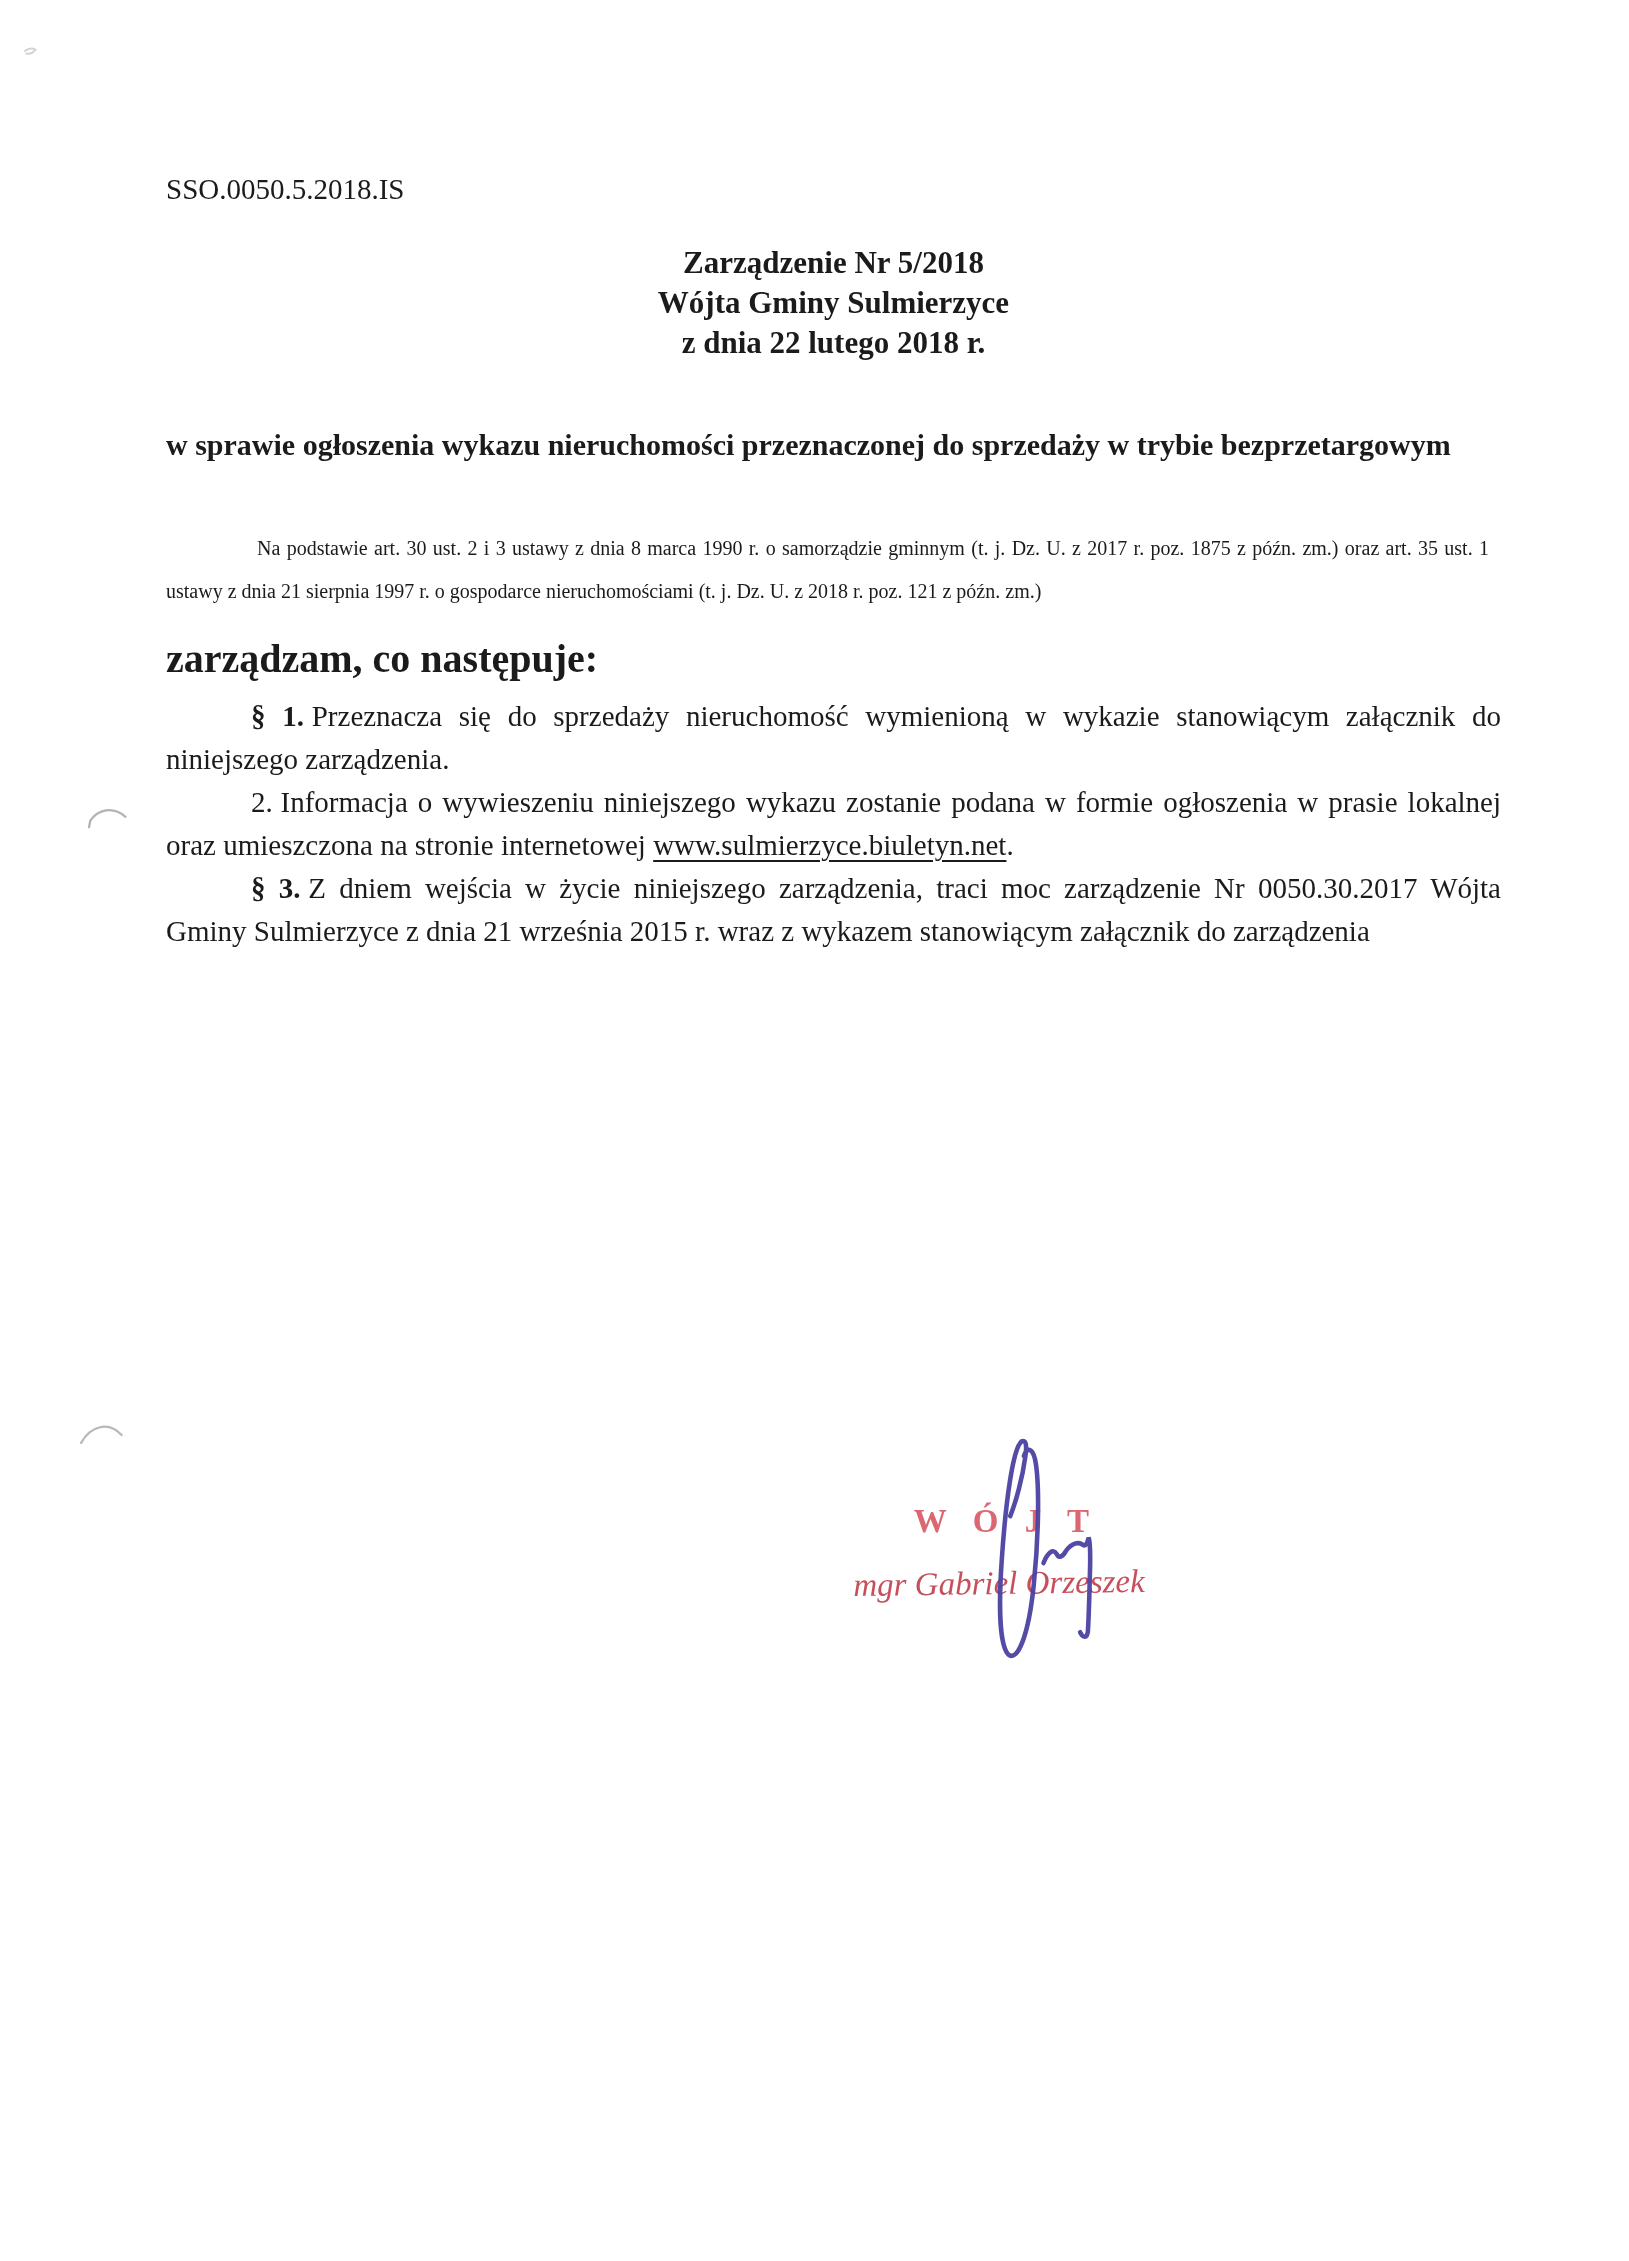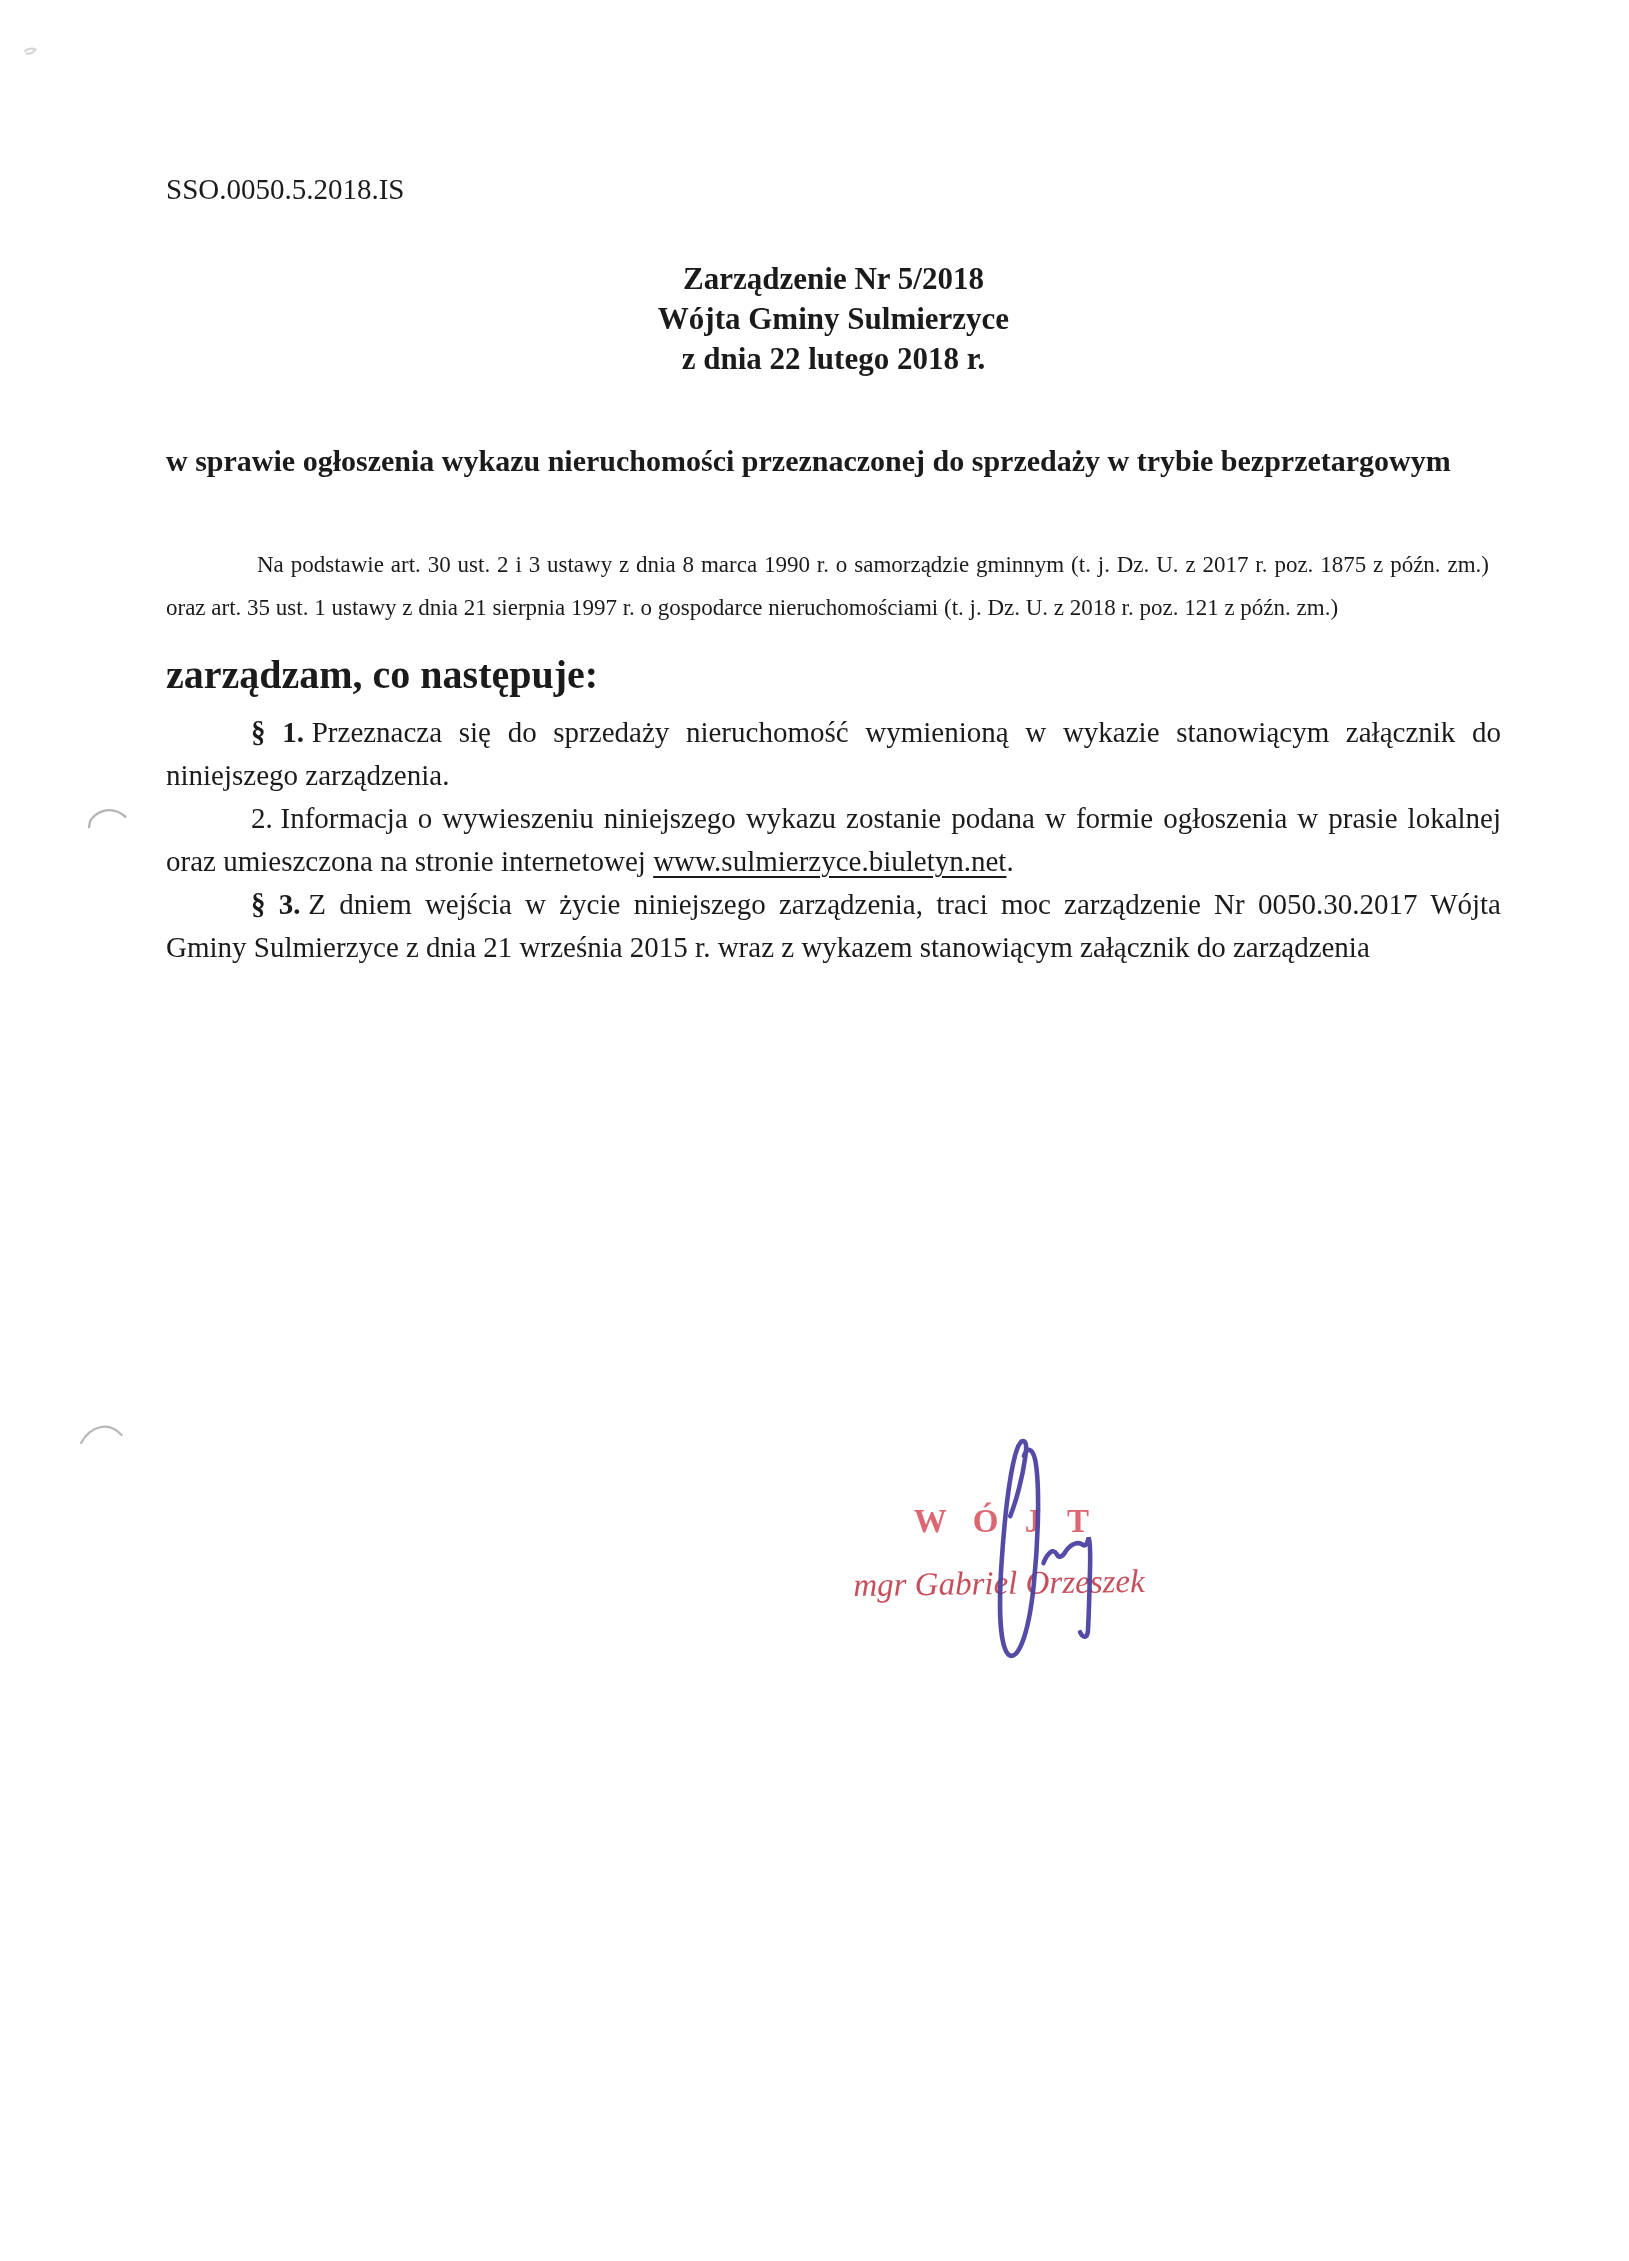--- a/index.html
+++ b/index.html
@@ -16,36 +16,36 @@
     position: absolute;
     left: 166px;
     top: 168px;
     width: 1335px;
   }
   .reference {
     font-size: 29px;
     line-height: 43px;
   }
   .title-block {
-    margin-top: 48px;
+    margin-top: 32px;
     text-align: center;
     font-weight: bold;
     font-size: 31px;
     line-height: 40px;
   }
   .subject {
     margin: 60px 0 0 0;
     font-weight: bold;
     font-size: 30px;
     line-height: 43px;
     text-align: justify;
   }
   .legal {
     margin: 61px 12px 0 0;
-    font-size: 23px;
+    font-size: 20px;
     line-height: 43px;
     text-align: justify;
     text-indent: 91px;
   }
   .order-heading {
     margin: 23.5px 0 0 0;
     text-align: left;
     font-weight: bold;
     font-size: 40px;
     line-height: 43px;

